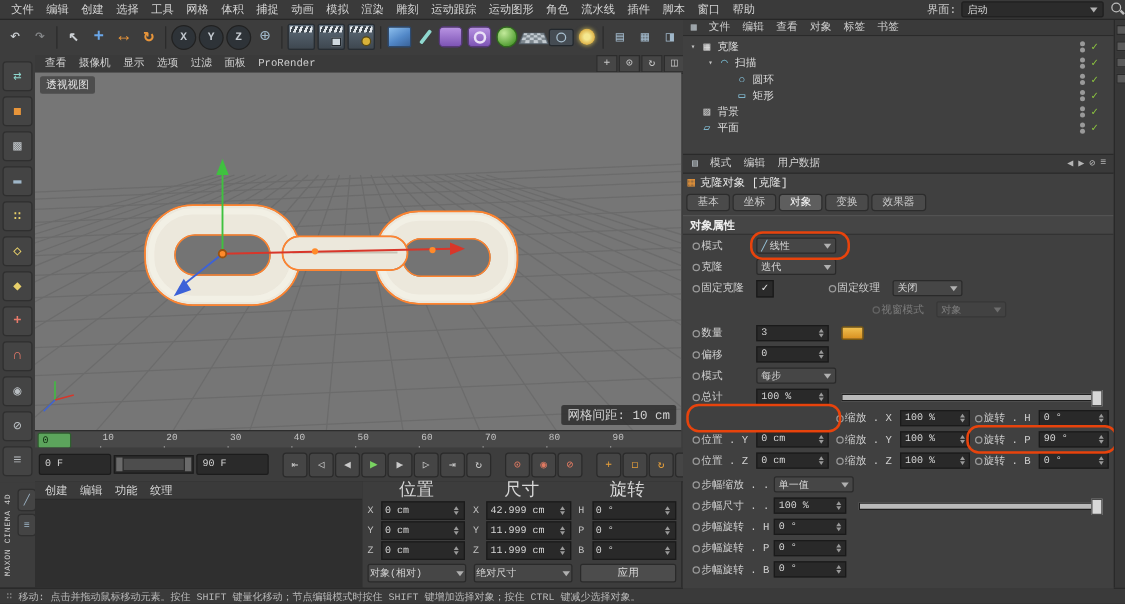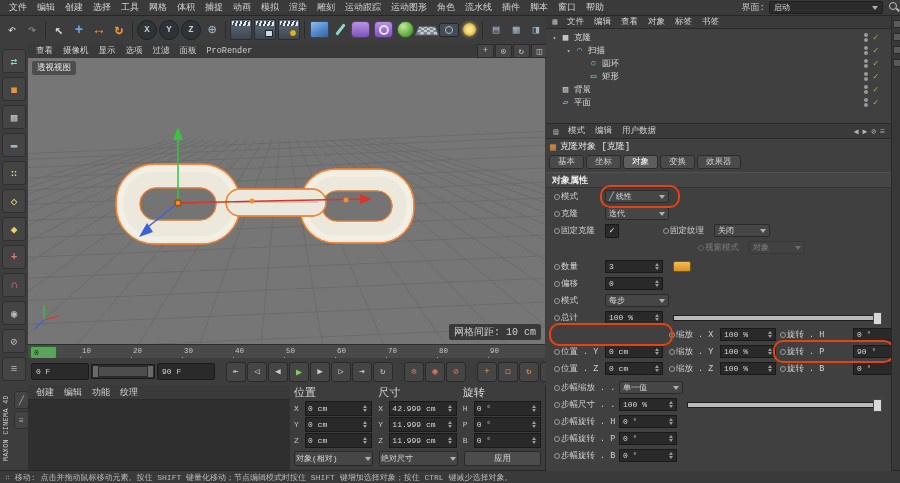--- a/index.html
+++ b/index.html
@@ -72,21 +72,21 @@
   .tbtn.okey{color:#e8a03a}
   .tbtn.oP{color:#7fb7e8;font-weight:bold}
   .tgap{width:7px;flex:0 0 auto}
   
   #mats{position:absolute;left:28px;top:385px;width:262px;height:85px;background:#353535;border-right:1px solid #292929}
   .mat-menu{height:14px;background:#3a3a3a;border-bottom:1px solid #2a2a2a;display:flex;align-items:center;padding-left:3px}
   .mat-body{height:70px;background:#2f2f2f}
   #coords{position:absolute;left:290px;top:385px;width:256px;height:85px;background:#3d3d3d;border-right:1px solid #292929;padding:2px 4px;box-sizing:border-box}
   .cgrid{display:flex;gap:6px}
   .ccol{flex:1}
-  .ctitle{text-align:left;color:#d8d8d8;font-size:11px;height:13px;line-height:13px}
+  .ctitle{text-align:center;color:#d8d8d8;font-size:14px;height:13px;line-height:13px}
   .crow{display:flex;align-items:center;height:16px;gap:3px}
   .caxis{width:8px;color:#c2c2c2;font-size:8px;flex:0 0 auto}
   .cfield{flex:1;height:13px;background:#292929;border:1px solid #1a1a1a;color:#d8d8d8;font-size:8px;display:flex;align-items:center;justify-content:space-between;padding:0 2px}
   .cfoot{display:flex;gap:6px;margin-top:3px}
   .cdrop{flex:1;height:13px;background:#464646;border:1px solid #2a2a2a;border-radius:2px;display:flex;align-items:center;justify-content:space-between;padding:0 1px;font-size:8px;color:#d4d4d4}
   .capply{flex:1;height:13px;background:#4c4c4c;border:1px solid #2a2a2a;border-radius:2px;display:flex;align-items:center;justify-content:center;font-size:8.5px;color:#dcdcdc}
   .spin{width:8px;height:11px;display:flex;flex-direction:column;align-items:center;justify-content:center;gap:1px;flex:0 0 auto}
   .spin .up{width:0;height:0;border-left:2.5px solid transparent;border-right:2.5px solid transparent;border-bottom:3px solid #9a9a9a}
   .spin .dn{width:0;height:0;border-left:2.5px solid transparent;border-right:2.5px solid transparent;border-top:3px solid #9a9a9a}
   
@@ -118,21 +118,21 @@
   .am-tabs{height:16px;display:flex;gap:2px;padding:1px 3px;box-sizing:border-box}
   .atab{padding:0 8px;background:#4a4a4a;border:1px solid #2c2c2c;border-radius:3px;color:#cacaca;display:flex;align-items:center;font-size:8.5px}
   .atab.active{background:#5e5e5e;color:#ffffff}
   .am-section{height:16px;margin-top:2px;background:#454545;border-top:1px solid #525252;border-bottom:1px solid #333333;display:flex;align-items:center;padding-left:6px;font-weight:bold;color:#ededed;box-sizing:border-box}
   .prow{height:17px;display:flex;align-items:center;padding-left:6px;position:relative}
   .pcol{position:absolute;top:0;height:17px;display:flex;align-items:center}
   .c1{left:6px}.c2{left:121px}.c2t{left:115px}.c2b{left:150px}.c3{left:232px}
   .bullet{width:9px;display:flex;align-items:center;justify-content:center;flex:0 0 auto}
   .bullet::before{content:"";width:4px;height:4px;border:1px solid #9a9a9a;border-radius:50%}
   .plabel{width:44px;color:#d0d0d0;font-size:8.5px;white-space:nowrap;flex:0 0 auto;overflow:hidden}
-  .plabel.w{width:58px}.plabel.w46{width:66px}
+  .plabel.w{width:58px}.plabel.w46{width:44px}
   .pfield{width:58px;height:13px;background:#292929;border:1px solid #1a1a1a;color:#d8d8d8;font-size:8px;display:flex;align-items:center;justify-content:space-between;padding:0 1px 0 3px;flex:0 0 auto;box-sizing:border-box}
   .pfield.w56{width:56px}
   .pdrop{width:64px;height:13px;background:#464646;border:1px solid #2a2a2a;border-radius:2px;color:#d8d8d8;font-size:8px;display:flex;align-items:center;gap:2px;padding:0 3px;flex:0 0 auto;box-sizing:border-box}
   .pdrop .darr{margin-left:auto}
   .pdrop.w56{width:56px}
   .dic{color:#9fd0e8;font-size:8px}
   .pcheck{width:12px;height:12px;background:#2a2a2a;border:1px solid #181818;display:flex;align-items:center;justify-content:center;color:#eaeaea;font-size:9px;flex:0 0 auto}
   .pcheck::after{content:"✓"}
   .minibar{width:16px;height:9px;margin-left:10px;background:linear-gradient(#f0c050,#d89020);border:1px solid #7a5810;border-radius:2px;flex:0 0 auto}
   .pslider{flex:1;height:4px;margin:0 10px 0 10px;background:#bababa;border:1px solid #1f1f1f;position:relative}

